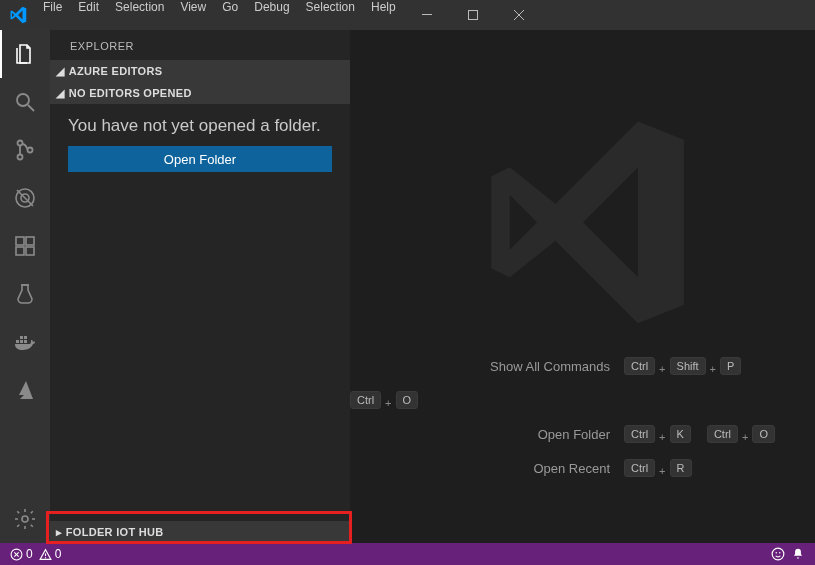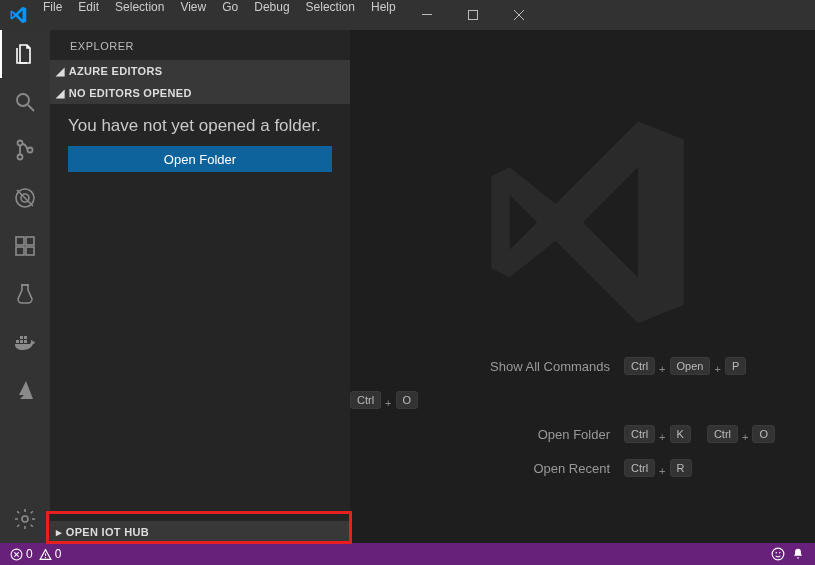--- a/index.html
+++ b/index.html
@@ -170,37 +170,37 @@
     </div>
     <div class="section-hdr">
       <span class="caret">◢</span>
       <span>NO EDITORS OPENED</span>
     </div>
     <div class="no-folder">You have not yet opened a folder.</div>
     <div class="open-folder-btn">Open Folder</div>
     <div class="spacer"></div>
     <div class="section-hdr azure-hdr">
       <span class="caret">▸</span>
-      <span>OPEN IOT HUB</span>
+      <span>FOLDER IOT HUB</span>
     </div>
   </div>
 
   <div class="editor">
     <div class="watermark">
       <svg width="220" height="220" viewBox="0 0 24 24">
           <path fill="#fff" d="M23 3l-5-2-9 9-5-4-2 1v10l2 1 5-4 9 9 5-2V3zM4 15V9l3 3-3 3zm14 3l-6-6 6-6v12z"></path>
         </svg>
     </div>
     <div class="shortcuts" id="shortcuts">
         <div class="row">
           <div class="label">Show All Commands</div>
           <div class="keys">
             <span class="key">Ctrl</span>
             <span class="plus">+</span>
-            <span class="key">Open</span>
+            <span class="key">Shift</span>
             <span class="plus">+</span>
             <span class="key">P</span>
           </div>
         </div>
         <div class="row">
           <div class="keys">
             <span class="key">Ctrl</span>
             <span class="plus">+</span>
             <span class="key">O</span>
           </div>

